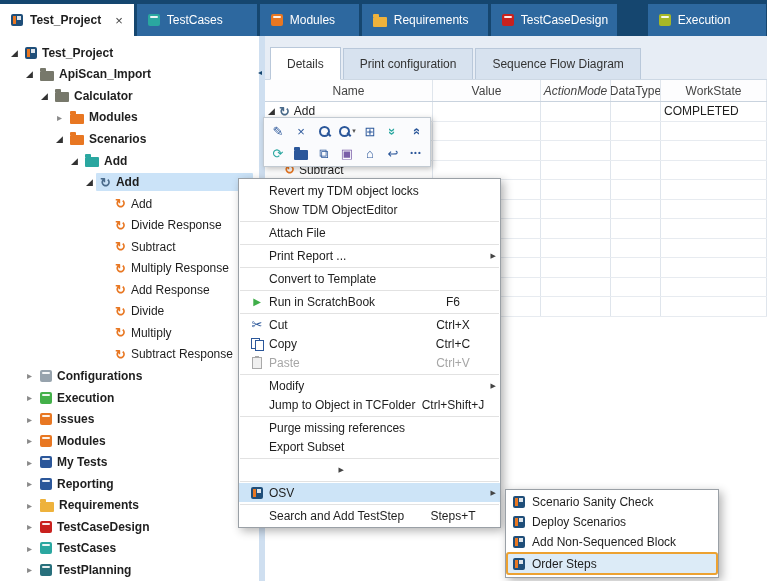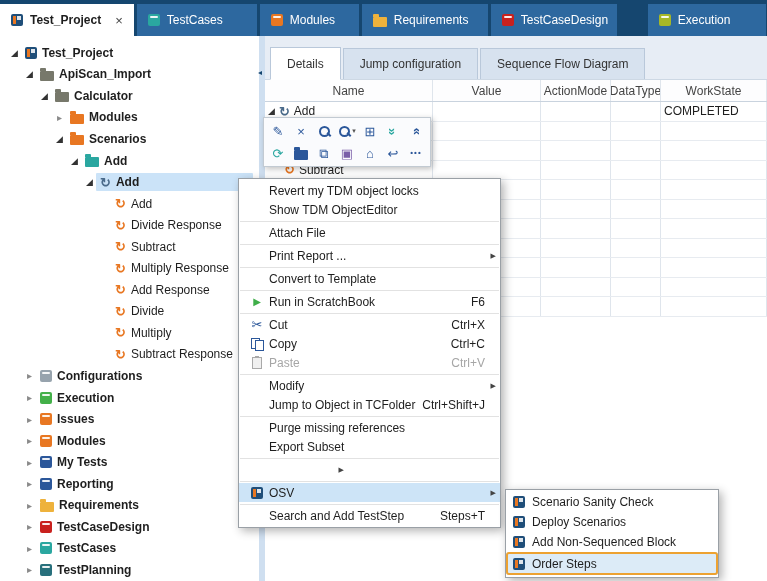--- a/index.html
+++ b/index.html
@@ -73,21 +73,21 @@
 .tb-caret{font-size:7px;color:#555;margin-left:1px}
 
 
 .context-menu{position:absolute;left:238px;top:178px;width:263px;background:#fff;border:1px solid #9aa0a6;
               box-shadow:3px 3px 9px rgba(0,0,0,.3);padding:2px 0;z-index:10}
 .mitem{display:flex;align-items:center;height:19px;padding:0 4px 0 6px;cursor:pointer;white-space:nowrap}
 .mitem.hl{background:#cde4f7}
 .mitem.dis{color:#a6a6a6}
 .mico{width:24px;flex:none;display:flex;justify-content:center;align-items:center}
 .mlabel{flex:1;overflow:hidden}
-.maccel{width:64px;flex:none;text-align:right}
+.maccel{width:64px;flex:none;text-align:center}
 .mitem.dis .maccel{color:#a6a6a6}
 .marrow{width:11px;flex:none;font-size:7px;color:#444;text-align:right}
 .msep{height:1px;background:#e2e2e2;margin:1.5px 1px}
 
 
 .submenu{position:absolute;left:505px;top:489px;width:214px;background:#fff;border:1px solid #9aa0a6;
          box-shadow:3px 3px 9px rgba(0,0,0,.3);padding:2px 0;z-index:11}
 .sitem{display:flex;align-items:center;height:20px;padding:0 7px;gap:7px;cursor:pointer;white-space:nowrap}
 .sitem.target{background:#dcebf7;outline:2px solid #eda231;outline-offset:-2px;border-radius:3px;height:23px}
 </style>
@@ -301,31 +301,31 @@
     </div>
   <div class="splitter">
     <span class="splitter-arrow">◂</span>
   </div>
   <div class="main-panel">
     <div class="main-tabs" id="maintabs">
         <div class="mtab active">
           <span>Details</span>
         </div>
         <div class="mtab">
-          <span>Jump configuration</span>
+          <span>Print configuration</span>
         </div>
         <div class="mtab">
           <span>Sequence Flow Diagram</span>
         </div>
       </div>
     <div class="grid" id="grid">
         <div class="ghead">
           <div class="gcell" style="width: 168px;">Name</div>
           <div class="gcell" style="width: 108px;">Value</div>
-          <div class="gcell" style="width: 70px;">ActionMode</div>
+          <div class="gcell" style="width: 70px; font-style: italic;">ActionMode</div>
           <div class="gcell" style="width: 50px;">DataType</div>
           <div class="gcell" style="width: 106px;">WorkState</div>
         </div>
         <div class="grow">
           <div class="gcell" style="width: 168px;">
             <span class="gname" style="padding-left: 0px;">
               <span class="gexp">◢</span>
               <span class="refresh" style="color: rgb(74, 106, 138);">↻</span>
               <span>Add</span>
             </span>

